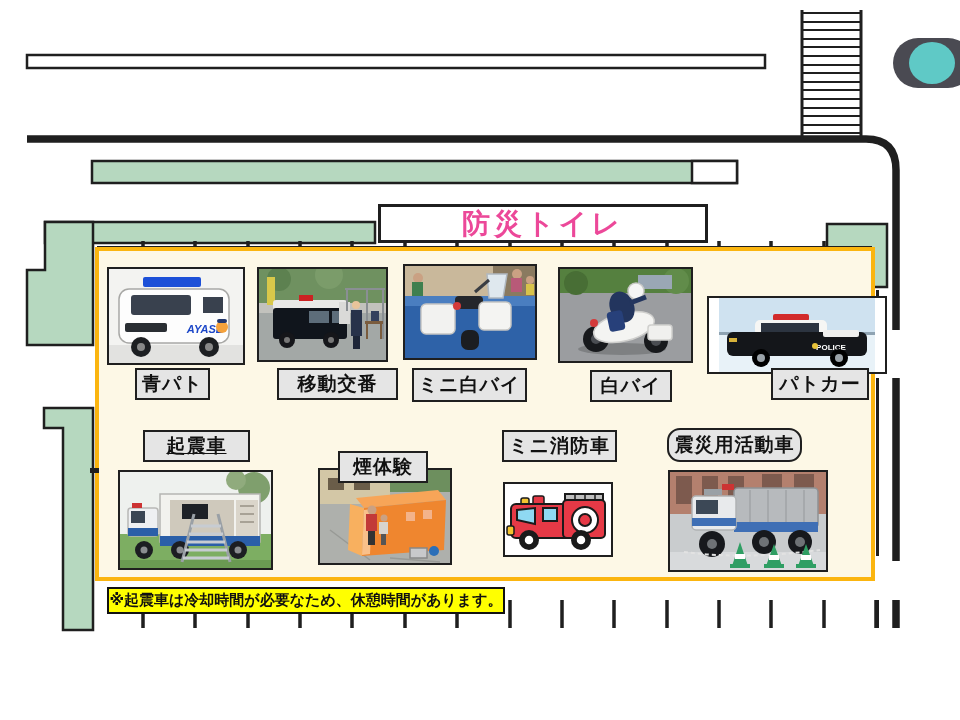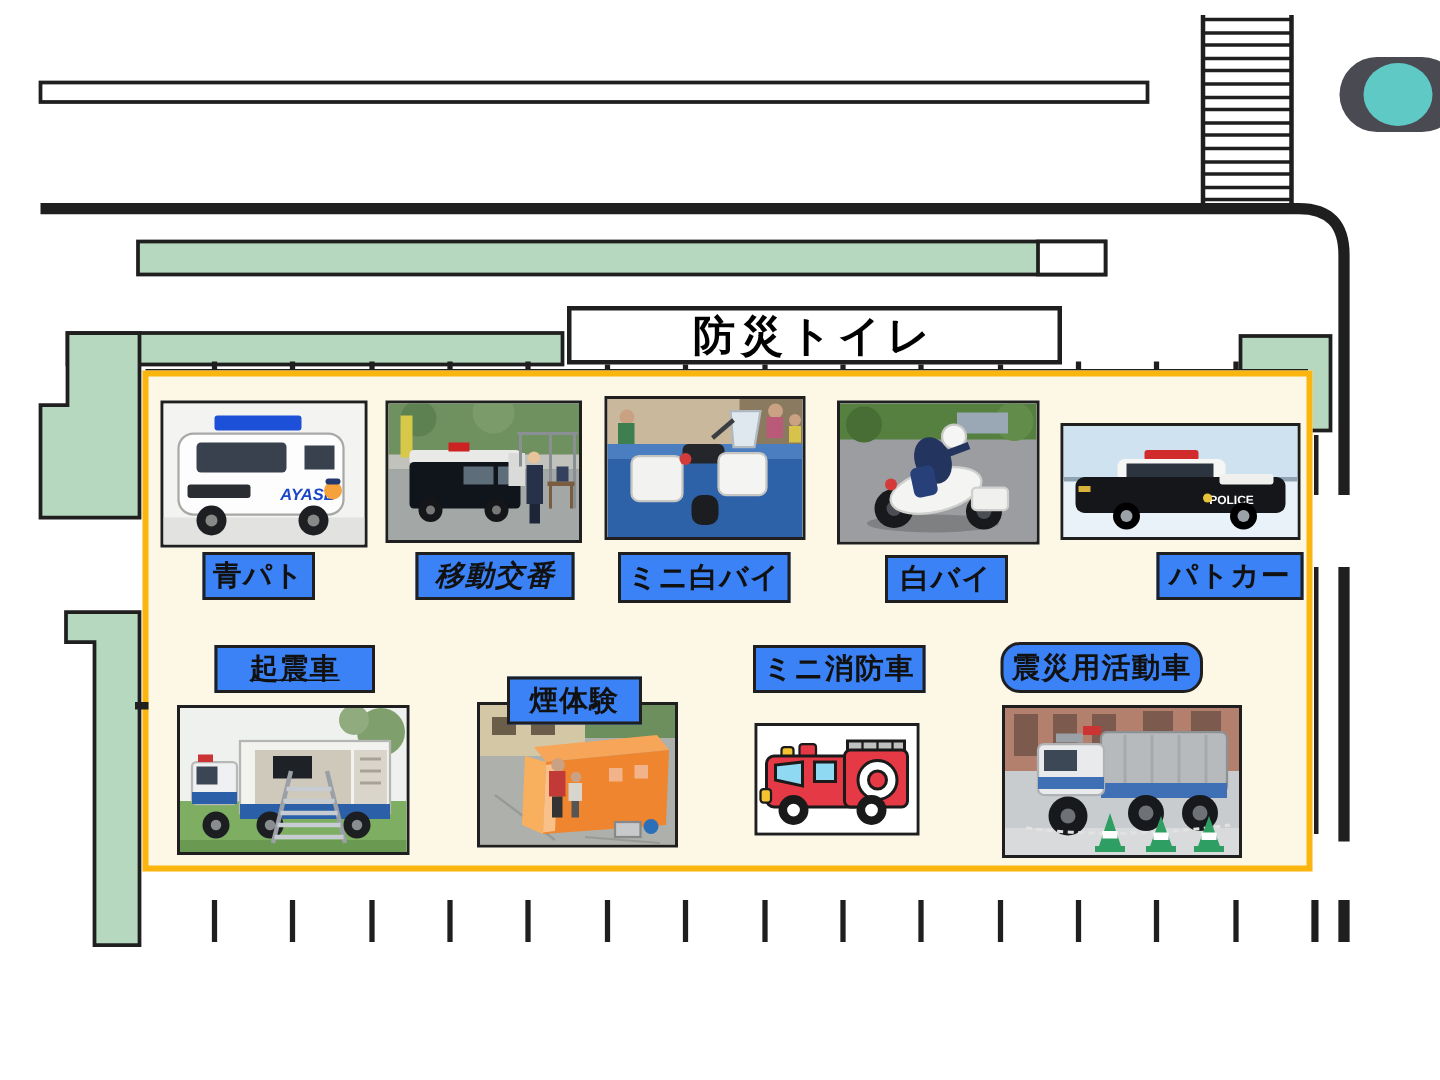--- a/index.html
+++ b/index.html
@@ -3,27 +3,27 @@
 <meta charset="utf-8">
 <style>
   html,body{margin:0;padding:0;background:#fff;}
   .stage{position:relative;width:960px;height:720px;background:#ffffff;overflow:hidden;
          font-family:"Liberation Sans","DejaVu Sans",sans-serif;}
   .maplayer{position:absolute;left:0;top:0;z-index:0;}
   .booth{position:absolute;left:95px;top:247px;width:780px;height:334px;
          background:#FDF8E6;border:4px solid #FBB50F;box-sizing:border-box;z-index:1;}
   .photo{position:absolute;background:#fff;border:2px solid #1f1f1f;box-sizing:border-box;z-index:2;}
   .photo svg{display:block;width:100%;height:100%;}
-  .vlabel{position:absolute;background:#3b82f6;border:2px solid #1f1f1f;box-sizing:border-box;
+  .vlabel{position:absolute;background:#e5e5e5;border:2px solid #1f1f1f;box-sizing:border-box;
           display:flex;align-items:center;justify-content:center;
           font-weight:bold;font-size:19px;color:#111;letter-spacing:1px;z-index:3;white-space:nowrap;}
   .toilet-sign{position:absolute;left:378px;top:204px;width:330px;height:39px;
           background:#fff;border:3px solid #1f1f1f;box-sizing:border-box;
           display:flex;align-items:center;justify-content:center;
-          font-weight:bold;font-size:28px;letter-spacing:4px;color:#000000;z-index:3;}
+          font-weight:bold;font-size:28px;letter-spacing:4px;color:#ec4899;z-index:3;}
   .note{position:absolute;left:107px;top:587px;width:398px;height:27px;
           background:#FFFF00;border:2px solid #111;box-sizing:border-box;
           display:flex;align-items:center;justify-content:center;
           font-weight:bold;font-size:15px;color:#111;z-index:4;white-space:nowrap;}
   .stall-mark-left{position:absolute;left:90px;top:468px;width:9px;height:5px;background:#1f1f1f;z-index:2;}
 </style>
 </head>
 <body>
 
 <div class="stage">
@@ -158,42 +158,42 @@
       <ellipse cx="64" cy="58" rx="31" ry="14" fill="#f4f4f2" stroke="#cfcfcd" stroke-width="1.5" transform="rotate(-14 64 58)"></ellipse>
       <rect x="88" y="56" width="24" height="15" rx="3" fill="#f0f0ee" stroke="#cfcfcd" stroke-width="1.5"></rect>
       <circle cx="34" cy="54" r="4" fill="#d43a3a"></circle>
       <ellipse cx="62" cy="38" rx="12" ry="16" fill="#23355e" transform="rotate(-22 62 38)"></ellipse>
       <rect x="48" y="42" width="16" height="20" rx="4" fill="#27407a" transform="rotate(-12 56 52)"></rect>
       <circle cx="76" cy="22" r="8" fill="#f5f5f5" stroke="#c8c8c6" stroke-width="1.5"></circle>
       <path d="M70 34L86 28" stroke="#23355e" stroke-width="5"></path>
     </svg>
   </div>
 
-  <div class="photo" style="left:707px;top:282px;width:160px;height:78px;">
+  <div class="photo" style="left:707px;top:296px;width:180px;height:78px;">
     <svg viewBox="0 0 156 74">
       <rect width="156" height="74" fill="#cfe2f0"></rect>
       <rect y="36" width="156" height="38" fill="#e8f2f8"></rect>
       <rect y="34" width="156" height="3" fill="#8fa3b2"></rect>
       <rect x="54" y="16" width="36" height="7" rx="2" fill="#d22b2b"></rect>
       <rect x="36" y="22" width="72" height="16" rx="5" fill="#f6f6f4"></rect>
       <rect x="42" y="25" width="58" height="10" fill="#2c3440"></rect>
       <rect x="8" y="34" width="140" height="24" rx="6" fill="#14161a"></rect>
       <rect x="104" y="32" width="36" height="7" rx="2" fill="#f0f0ee"></rect>
       <text x="112" y="52" font-size="8" font-weight="bold" fill="#ffffff" text-anchor="middle">POLICE</text>
       <circle cx="96" cy="48" r="3" fill="#e8c33a"></circle>
       <circle cx="42" cy="60" r="9" fill="#000"></circle>
         <circle cx="42" cy="60" r="4" fill="#9aa2a8"></circle>
       <circle cx="120" cy="60" r="9" fill="#000"></circle>
         <circle cx="120" cy="60" r="4" fill="#9aa2a8"></circle>
       <rect x="10" y="40" width="8" height="4" fill="#d8b23a"></rect>
     </svg>
   </div>
 
   <div class="vlabel" style="left:135px;top:368px;width:75px;height:32px;">青パト</div>
-  <div class="vlabel" style="left:277px;top:368px;width:106px;height:32px;font-style:italic;">移動交番</div>
+  <div class="vlabel" style="left:277px;top:368px;width:121px;height:32px;">移動交番</div>
   <div class="vlabel" style="left:412px;top:368px;width:115px;height:34px;">ミニ白バイ</div>
   <div class="vlabel" style="left:590px;top:370px;width:82px;height:32px;">白バイ</div>
   <div class="vlabel" style="left:747px;top:368px;width:98px;height:32px;margin-left:24px;">パトカー</div>
 
   <div class="vlabel" style="left:143px;top:430px;width:107px;height:32px;text-decoration:underline;">起震車</div>
   <div class="vlabel" style="left:338px;top:430px;width:90px;height:32px;margin-top:21px;">煙体験</div>
   <div class="vlabel" style="left:502px;top:430px;width:115px;height:32px;">ミニ消防車</div>
   <div class="vlabel" style="left:667px;top:428px;width:135px;height:34px;border-radius:13px;">震災用活動車</div>
 
   <div class="photo" style="left:118px;top:470px;width:155px;height:100px;">
@@ -302,14 +302,15 @@
         <polygon points="96,94 104,72 112,94" fill="#2f9e63"></polygon>
           <rect x="99" y="83" width="10" height="5" fill="#fff"></rect>
           <rect x="94" y="92" width="20" height="4" fill="#2f9e63"></rect>
         <polygon points="128,94 136,72 144,94" fill="#2f9e63"></polygon>
           <rect x="131" y="83" width="10" height="5" fill="#fff"></rect>
           <rect x="126" y="92" width="20" height="4" fill="#2f9e63"></rect>
       </g>
     </svg>
   </div>
 
+  <div class="note">※起震車は冷却時間が必要なため、休憩時間があります。</div>
 
 </div>
 
 </body></html>

